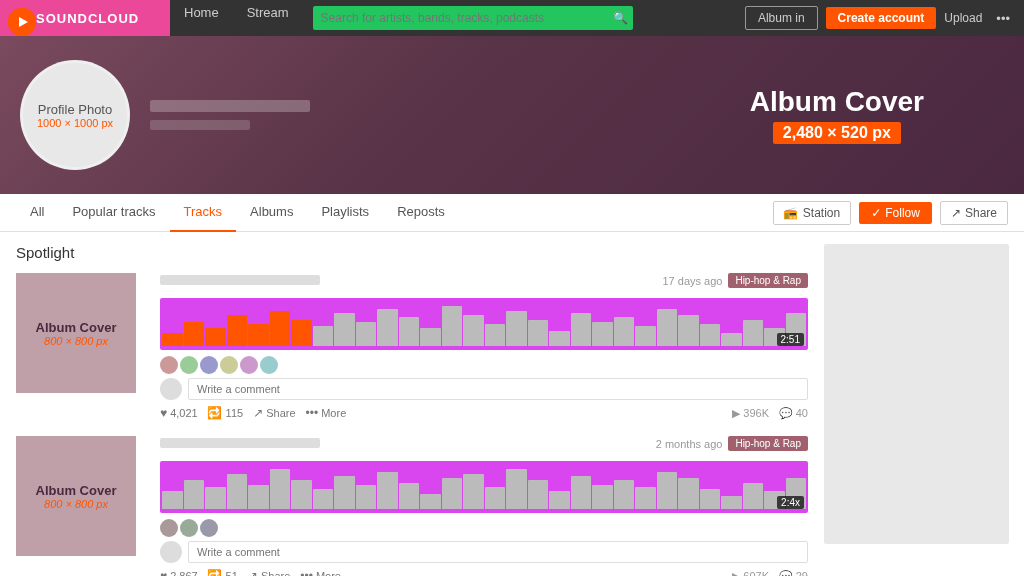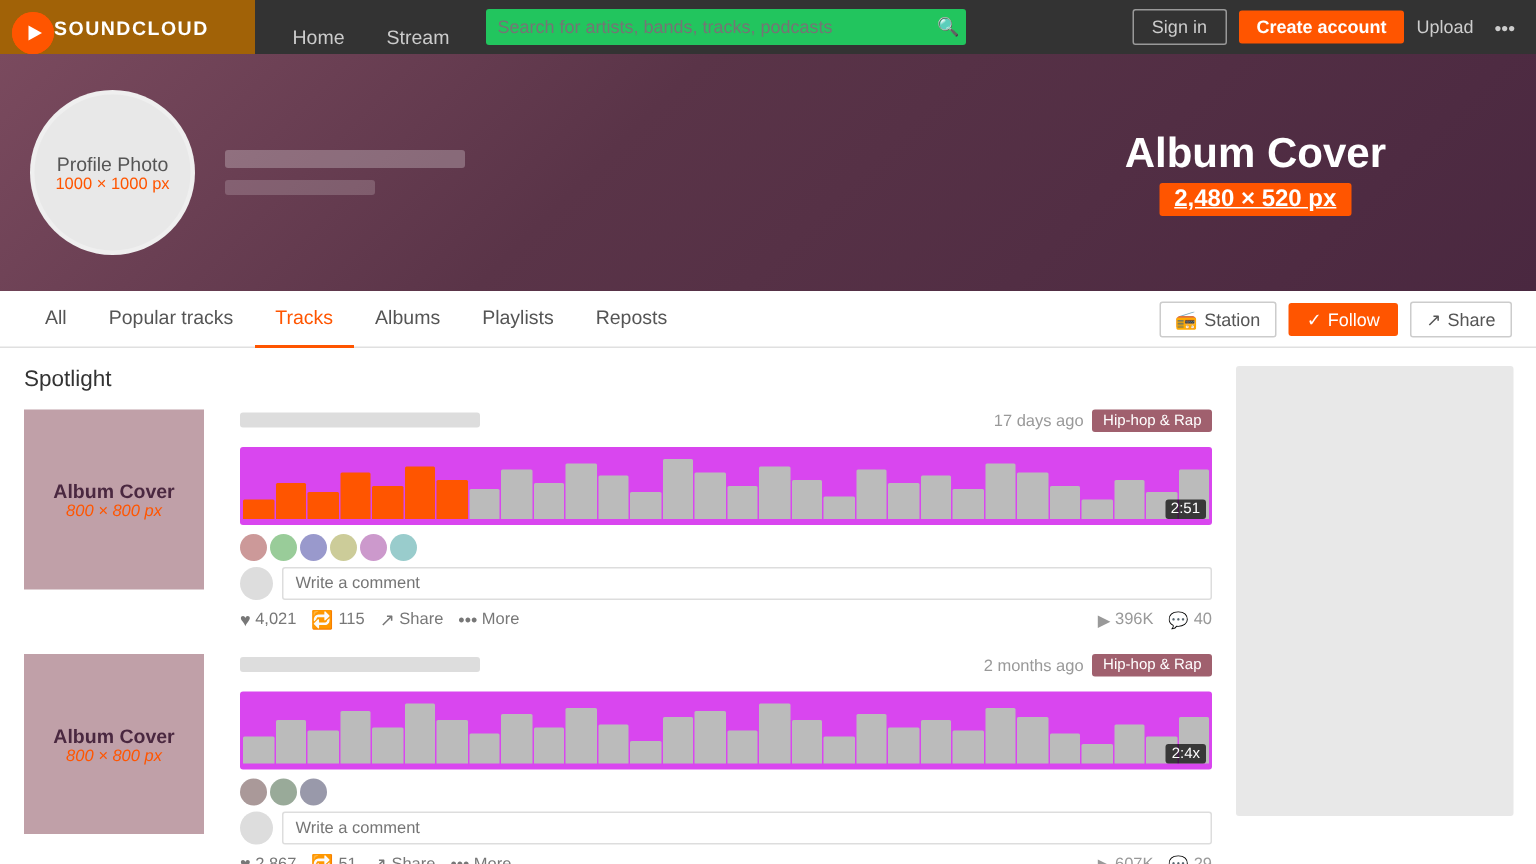--- a/index.html
+++ b/index.html
@@ -7,43 +7,42 @@
 
     
     .topnav {
       background: #333;
       height: 36px;
       display: flex;
       align-items: center;
       padding: 0 0 0 0;
     }
     .logo-area {
-      background: #a16207;
+      background: #ec4899;
       height: 36px;
       display: flex;
       align-items: center;
       padding: 0 12px;
       min-width: 170px;
     }
     .logo-icon {
       color: white;
       font-size: 18px;
       margin-right: 6px;
     }
     .logo-text {
       color: white;
       font-weight: bold;
       font-size: 13px;
       letter-spacing: 1px;
     }
     .nav-links {
       display: flex;
-      align-items: flex-start;
+      align-items: flex-end;
       height: 24px;
-      padding-left: 11px;
     }
     .nav-link {
       color: #ccc;
       padding: 0 14px;
       height: 36px;
       display: flex;
       align-items: center;
       font-size: 13px;
       cursor: pointer;
     }
@@ -179,21 +178,20 @@
     }
     .album-cover-dims {
       background: #f50;
       color: white;
       font-size: 16px;
       font-weight: bold;
       padding: 2px 10px;
       border-radius: 2px;
       margin-top: 4px;
       display: inline-block;
-      text-decoration: underline;
     }
 
     
     .main {
       background: #fff;
       display: flex;
       flex-direction: column;
     }
 
     
@@ -493,21 +491,21 @@
     <div class="nav-link">Home</div>
     <div class="nav-link">Stream</div>
   </div>
   <div class="search-area">
     <div class="search-wrapper">
       <input class="search-box" type="text" placeholder="Search for artists, bands, tracks, podcasts" style="">
       <button class="search-icon-btn">🔍</button>
     </div>
   </div>
   <div class="nav-auth">
-    <button class="btn-signin">Sign in</button>
+    <button class="btn-signin">Album in</button>
     <button class="btn-create">Create account</button>
     <button class="btn-upload">Upload</button>
     <span class="more-dots">•••</span>
   </div>
 </div>
 
 <div class="banner">
   <div class="profile-photo-circle">
     <span class="profile-photo-label">Profile Photo</span>
     <span class="profile-photo-sub">1000 × 1000 px</span>

